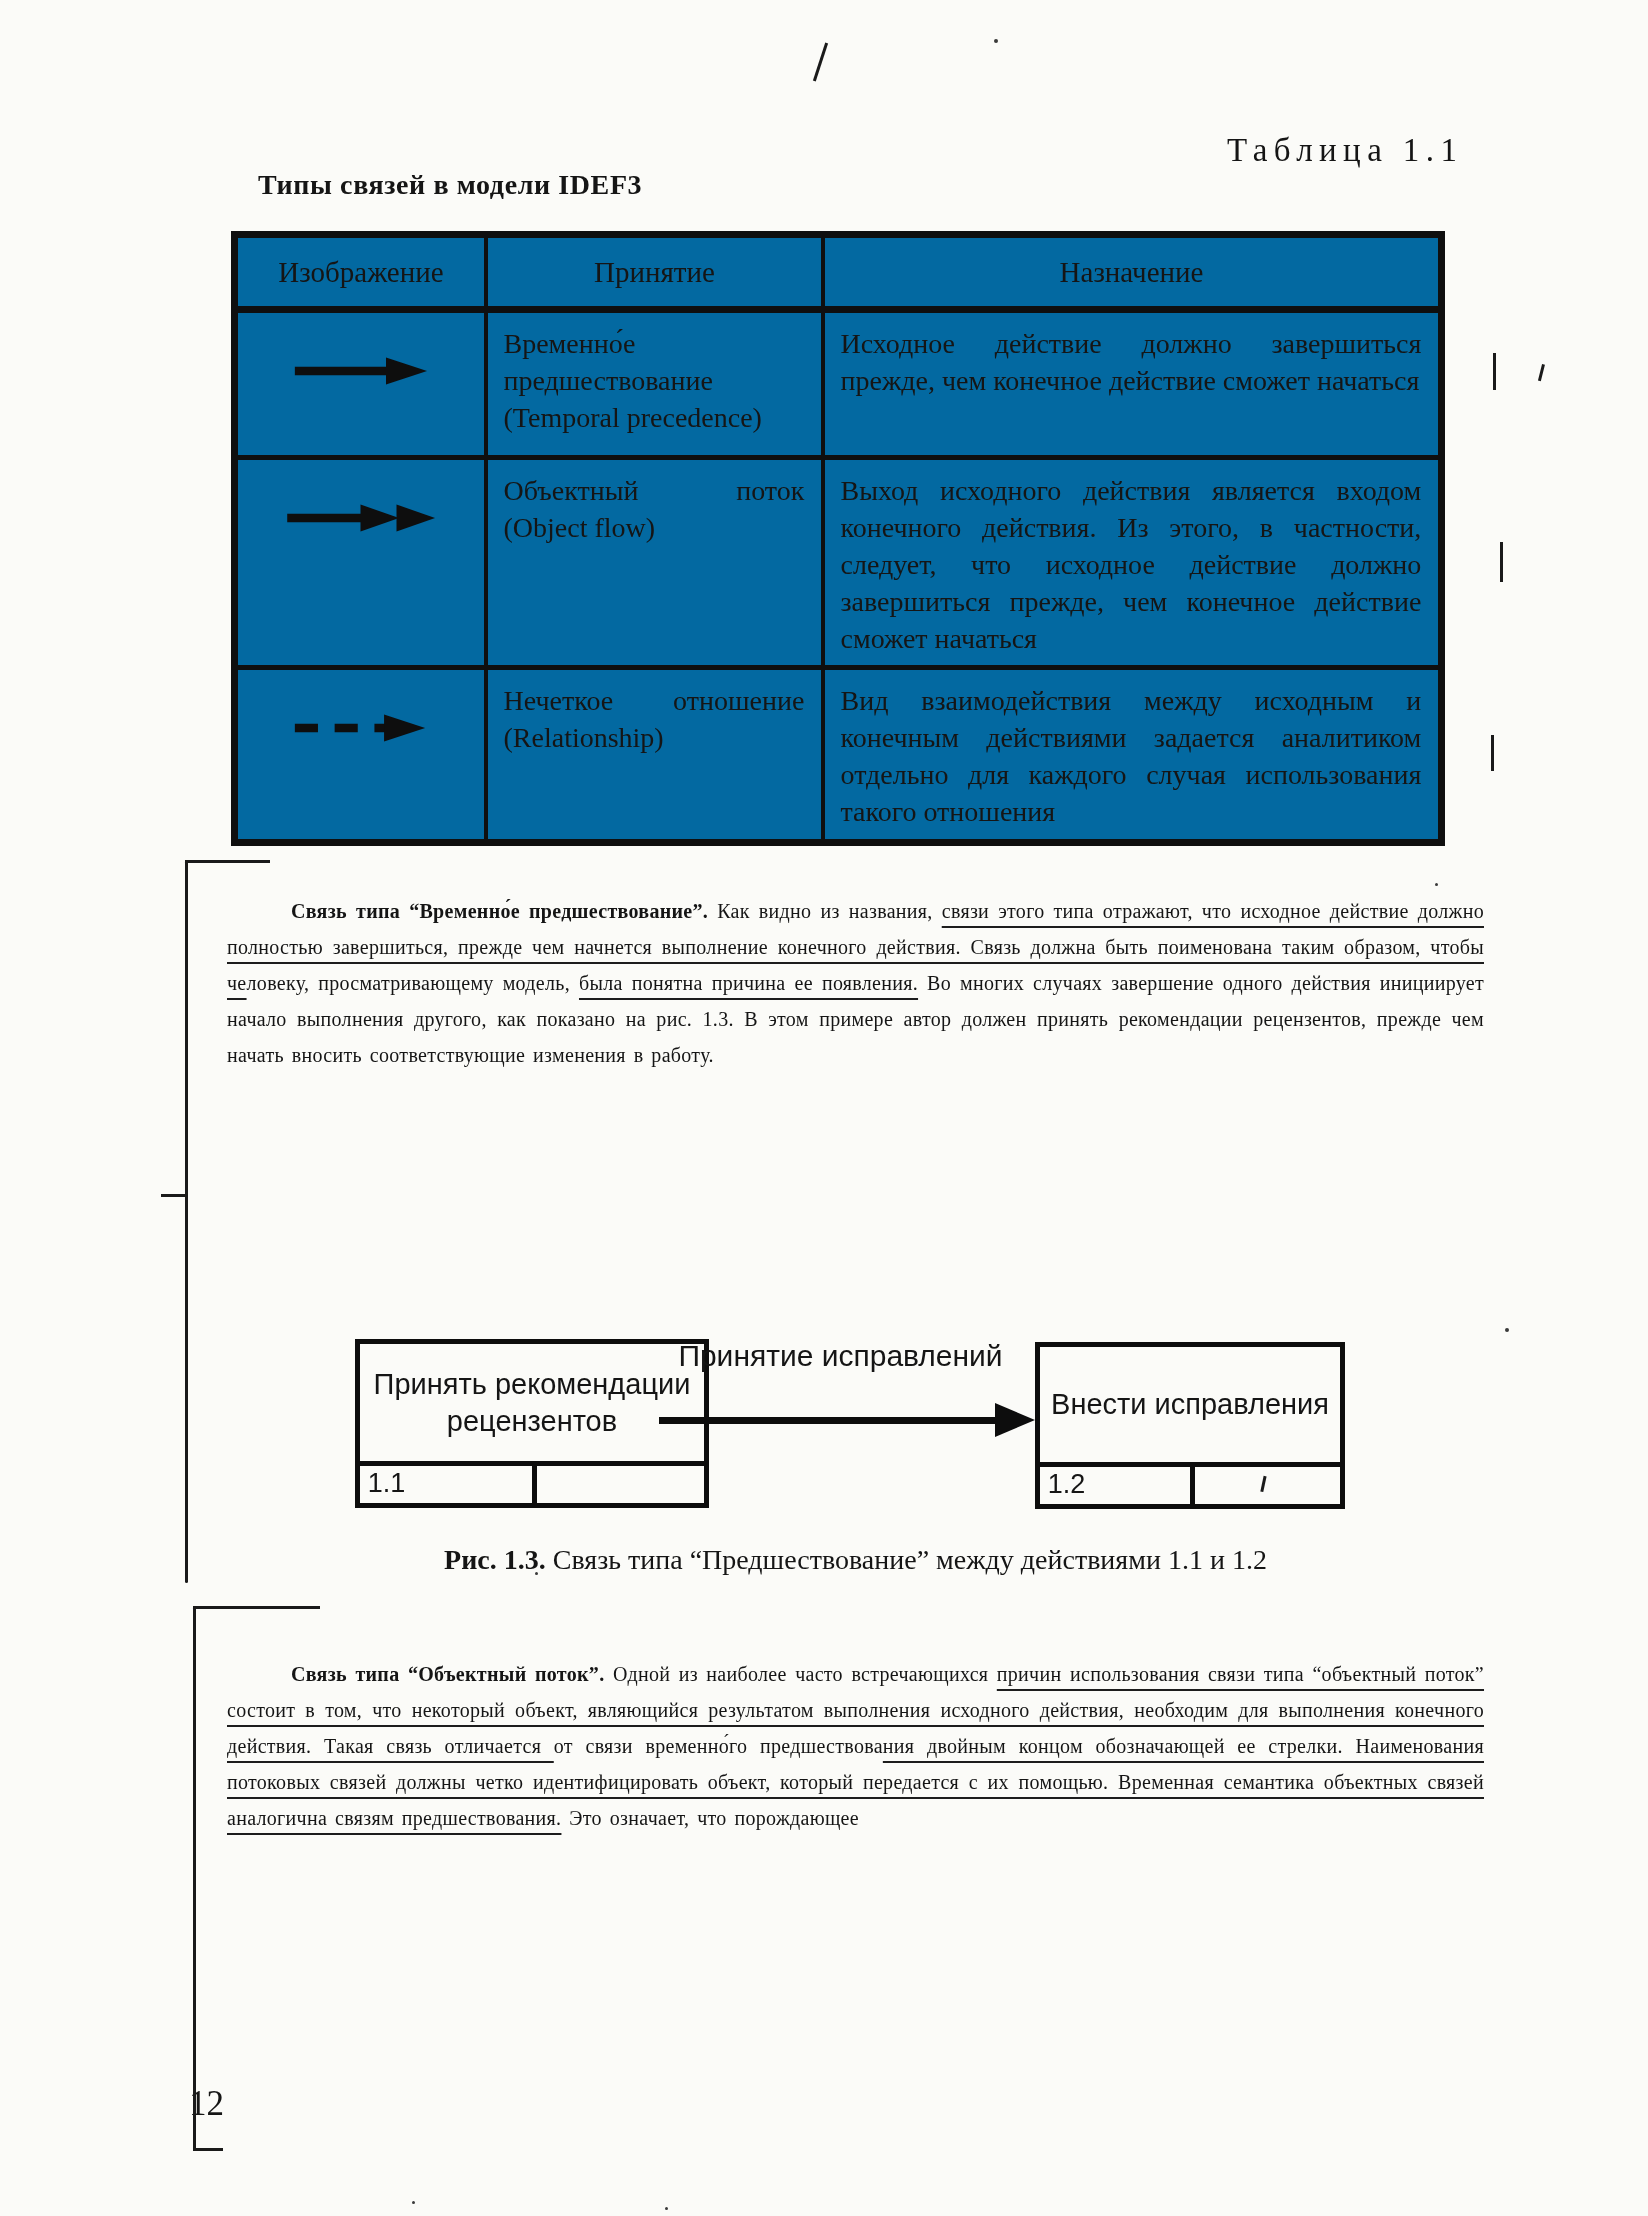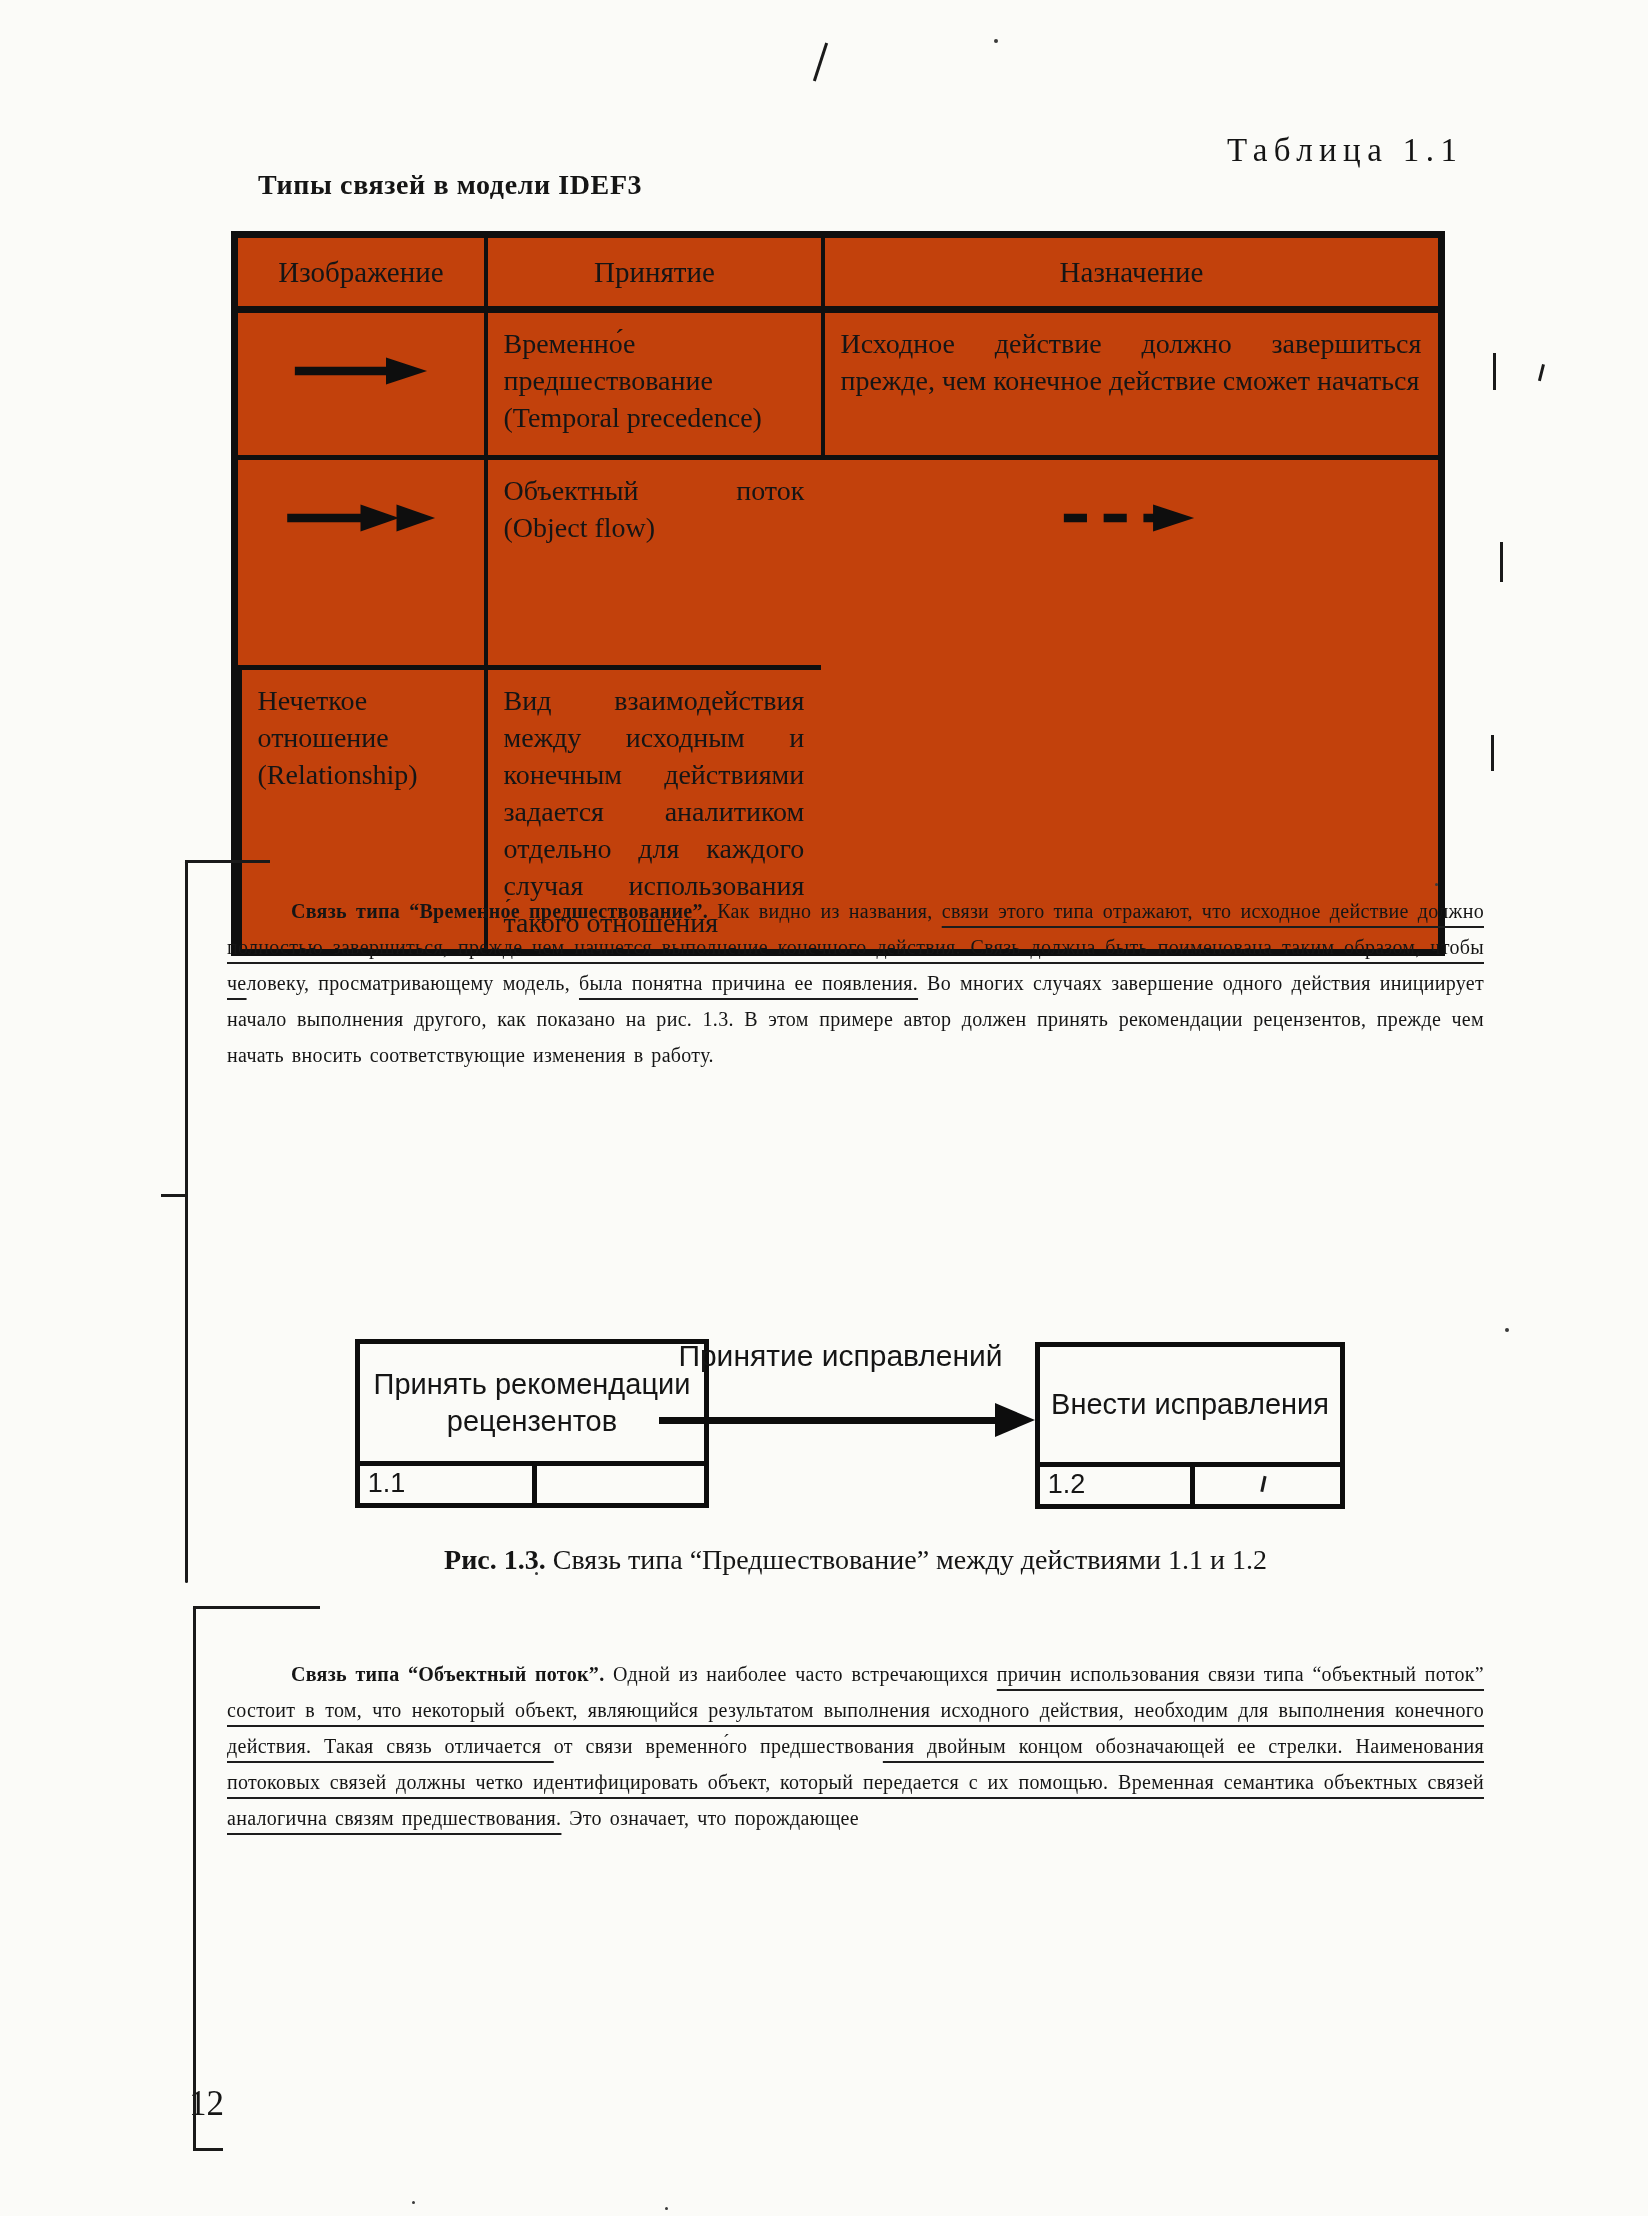--- a/index.html
+++ b/index.html
@@ -9,21 +9,21 @@
     font-family:"Liberation Serif", serif;
   }
   
   .tbl-label{position:absolute;left:1227px;top:132px;font-size:33px;letter-spacing:6.4px;white-space:nowrap;}
   .tbl-title{position:absolute;left:258px;top:169px;width:1223px;text-align:left;font-size:28px;font-weight:bold;letter-spacing:0.6px;}
   
   .idef-table{
     position:absolute;left:231px;top:231px;width:1214px;
     display:grid;grid-template-columns:246px 337px 1fr;
     grid-template-rows:minmax(68px,auto) minmax(149px,auto) minmax(210px,auto) minmax(173px,auto);
-    border:7.7px solid #0f0f0f;background:#c2410c;box-sizing:border-box;
+    border:7.7px solid #0f0f0f;background:#0369a1;box-sizing:border-box;
   }
   .cell{box-sizing:border-box;font-size:28px;line-height:1.32;padding:13px 16.7px 7.7px 15.5px;}
   .cell.c1,.cell.c2{border-left:4.5px solid #0f0f0f;}
   .cell.r1{border-top:7px solid #0f0f0f;}
   .cell.r2,.cell.r3{border-top:5.8px solid #0f0f0f;}
   .cell.hd{display:flex;align-items:center;justify-content:center;font-size:29px;padding:6.4px;text-align:center;}
   .cell.txt{text-align:justify;}
   .cell.pic{display:flex;justify-content:center;align-items:flex-start;padding-top:40px;}
   .arrow-svg{display:block;}
   .arrow-svg line{stroke:#0e0e0e;stroke-width:13;}
@@ -101,20 +101,21 @@
     <div class="cell pic c0 r2">
       <span>
         <svg class="arrow-svg" width="155" height="36" viewBox="0 0 240 56">
           <line x1="6" y1="28" x2="128" y2="28"></line>
           <polygon points="120,7 180,28 120,49"></polygon>
           <polygon points="176,7 236,28 176,49"></polygon>
         </svg>
       </span>
     </div>
     <div class="cell txt c1 r2">Объектный поток (Object flow)</div>
+    <div class="cell txt c2 r2">Выход исходного действия является входом конечного действия. Из этого, в частности, следует, что исходное действие должно завершиться прежде, чем конечное действие сможет начаться</div>
 
     <div class="cell pic c0 r3">
       <span>
         <svg class="arrow-svg" width="138" height="36" viewBox="0 0 215 56">
           <line x1="6" y1="28" x2="150" y2="28" stroke-dasharray="36 26"></line>
           <polygon points="145,7 209,28 145,49"></polygon>
         </svg>
       </span>
     </div>
     <div class="cell txt c1 r3">Нечеткое отношение (Relationship)</div>

